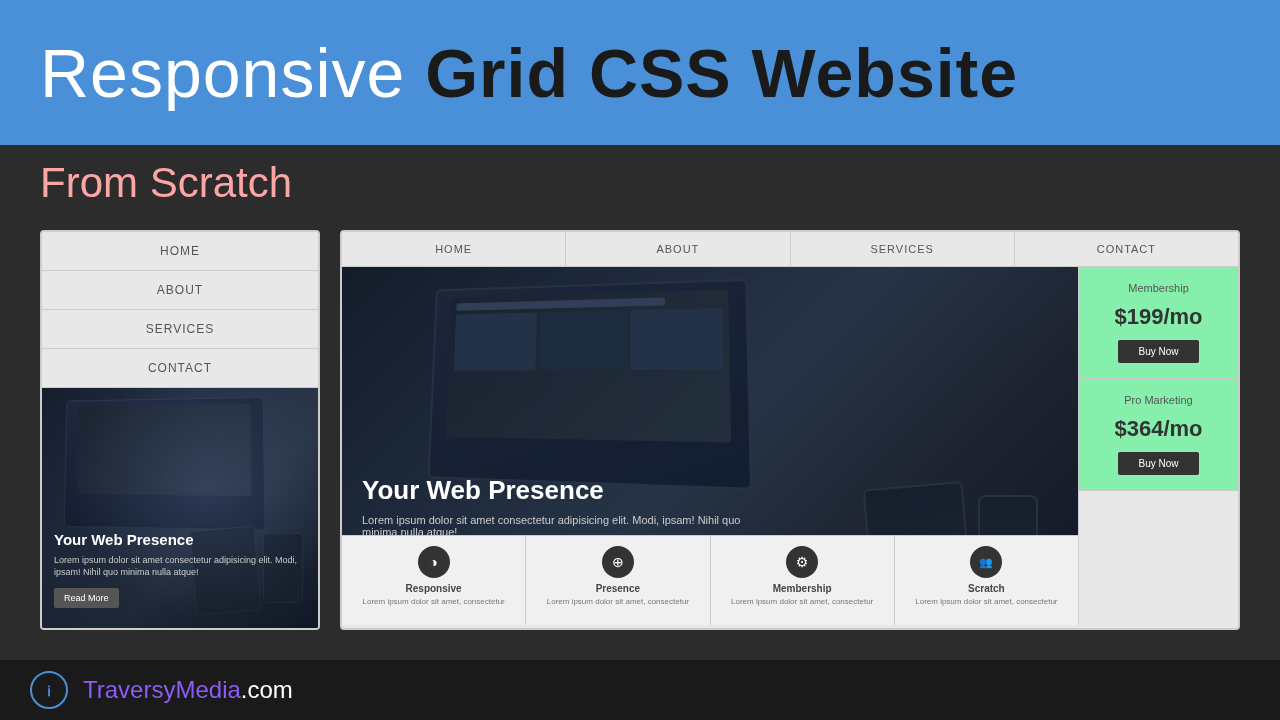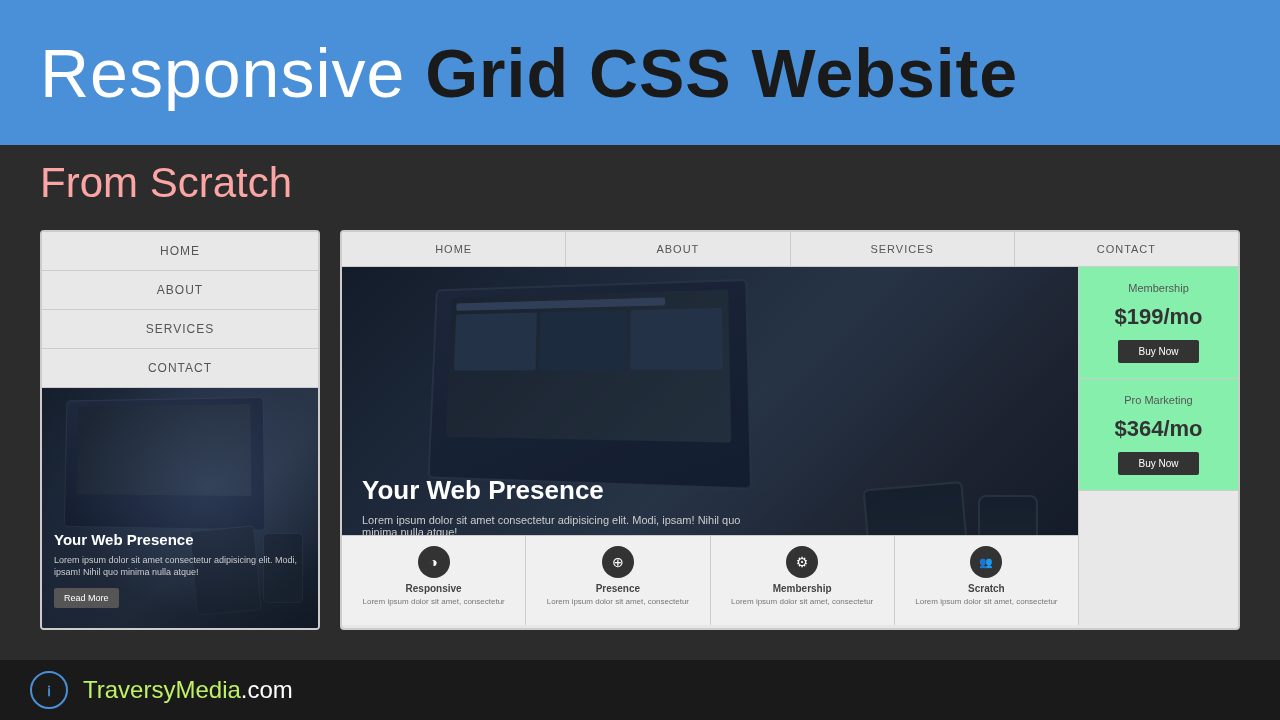--- a/index.html
+++ b/index.html
@@ -343,21 +343,21 @@
       font-size: 14px;
       font-weight: bold;
       flex-shrink: 0;
     }
     .bottom-bar-text {
       font-size: 24px;
       color: #4a90d9;
       font-weight: 400;
     }
     .bottom-bar-text span {
-      color: #bef264;
+      color: #8b5cf6;
     }
   </style>
 </head>
 <body>
 
 <div class="top-banner">
   <h1>
     <span style="color:white; font-weight:300;">Responsive </span><span style="color:#1a1a1a; font-weight:700;">Grid CSS Website</span>
   </h1>
 </div>

